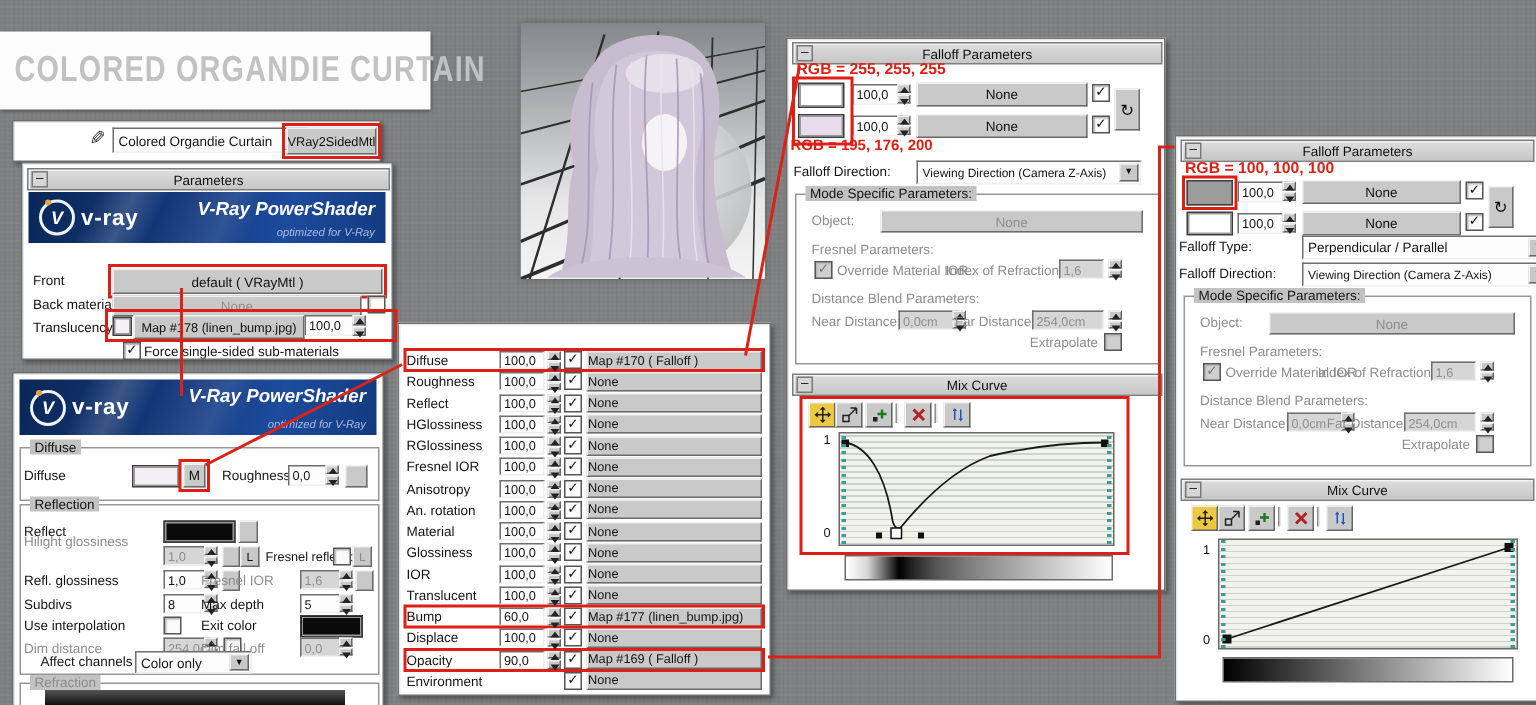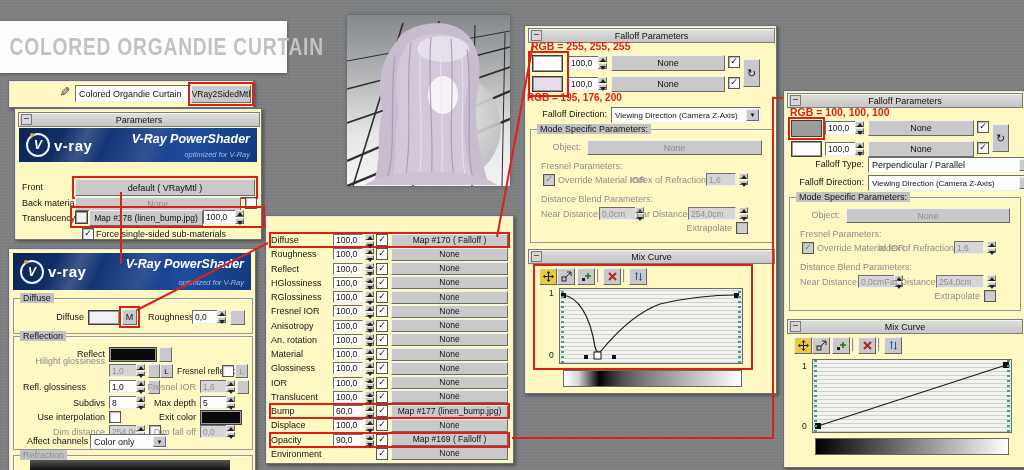--- a/index.html
+++ b/index.html
@@ -3,30 +3,30 @@
 <meta charset="utf-8">
 <style>
   html,body{margin:0;padding:0}
   body{width:1024px;height:470px;overflow:hidden;position:relative;
        background:#7e8082;
        font-family:"Liberation Sans", sans-serif;color:#141414;}
   body::before{content:"";position:absolute;inset:0;pointer-events:none;
        background:repeating-linear-gradient(0deg,rgba(255,255,255,.035) 0 1px,transparent 1px 3px),
                   repeating-linear-gradient(90deg,rgba(0,0,0,.035) 0 1px,transparent 1px 3px);}
   .a{position:absolute}
-  .panel{position:absolute;background:#fef9c3;border:1px solid #6f6f6f;
+  .panel{position:absolute;background:#ffffff;border:1px solid #6f6f6f;
          box-shadow:inset 1px 1px 0 #e9e9e9, 2px 2px 3px rgba(0,0,0,.35)}
   .rh{position:absolute;height:13px;background:linear-gradient(#dedede,#c6c6c6);
       border:1px solid #7d7d7d;box-shadow:inset 1px 1px 0 #f2f2f2;
       display:flex;align-items:center;justify-content:center;font-size:9px;color:#101010}
   .rh .mm{position:absolute;left:2px;top:1px;width:9px;height:9px;border:1px solid #7a7a7a;
       background:#d6d6d6;font-size:9px;line-height:7px;text-align:center}
   .rh .mm::after{content:"–"}
   .lbl{position:absolute;font-size:9px;white-space:nowrap}
-  .lbl.r{text-align:right}
+  .lbl.r{}
   .dis{color:#8d8d8d}
   .btn{position:absolute;background:#c9c9c9;border:1px solid;
        border-color:#f1f1f1 #6b6b6b #6b6b6b #f1f1f1;font-size:9px;color:#101010;
        display:flex;align-items:center;justify-content:center;white-space:nowrap;overflow:hidden}
   .btn.dis{color:#8d8d8d}
   .fld{position:absolute;background:#fdfdfd;border:1px solid;
        border-color:#6f6f6f #efefef #efefef #6f6f6f;font-size:8.5px;
        display:flex;align-items:center;padding:0 2px;white-space:nowrap;overflow:hidden}
   .fld.dis{background:#d6d6d6;color:#8f8f8f}
   .spin{position:absolute;width:9px;display:flex;flex-direction:column;gap:1px}
@@ -60,21 +60,21 @@
   .vring::after{content:"";position:absolute;top:-2px;left:2px;width:4px;height:4px;border-radius:50%;background:#e8a33d}
   .vtext{font-size:15px;font-weight:bold;margin-left:4px;letter-spacing:.5px}
   .btitle{position:absolute;right:7px;top:4px;color:#fff;font-weight:bold;font-style:italic;font-size:12.5px;white-space:nowrap}
   .bsub{position:absolute;right:7px;bottom:3px;color:#a9bbe2;font-size:7.5px;font-style:italic;white-space:nowrap}
   .mrow{display:grid;grid-template-columns:60px 30px 9px 13px 1fr;gap:2px;height:14.25px;align-items:center;padding:0 1px}
   .mrow.hl{outline:2px solid #dd1f15;outline-offset:-1px}
   .mlab{font-size:9px;white-space:nowrap;overflow:hidden}
   .fldg{background:#fdfdfd;border:1px solid;border-color:#6f6f6f #eee #eee #6f6f6f;height:10px;
         font-size:8.5px;padding:0 2px;line-height:10px}
   .btng{background:#c9c9c9;border:1px solid;border-color:#f0f0f0 #6b6b6b #6b6b6b #f0f0f0;height:11px;
-        font-size:8.5px;text-align:center;line-height:11px;overflow:hidden;white-space:nowrap}
+        font-size:8.5px;line-height:11px;overflow:hidden;white-space:nowrap}
   .cbg{width:10px;height:10px;background:#fbfbfb;border:1px solid #555;font-size:9px;line-height:9px;text-align:center;justify-self:start}
   .cbg.on::after{content:"✓"}
   .sping{width:9px;height:12px;display:flex;flex-direction:column;gap:1px}
   .hide{visibility:hidden}
   .plot{position:absolute;background:#f3f3ee;border:1px solid #6a6a6a;
         background-image:repeating-linear-gradient(0deg,#cbd3cb 0 1px,transparent 1px 4px)}
   .vedge{position:absolute;top:0;bottom:0;width:3px;
         background:repeating-linear-gradient(0deg,#3f9b97 0 2px,transparent 2px 5px)}
   .gbar{position:absolute;border:1px solid #6a6a6a}
   .tbtn{position:absolute;width:16px;height:15px;background:#c9c9c9;border:1px solid;

